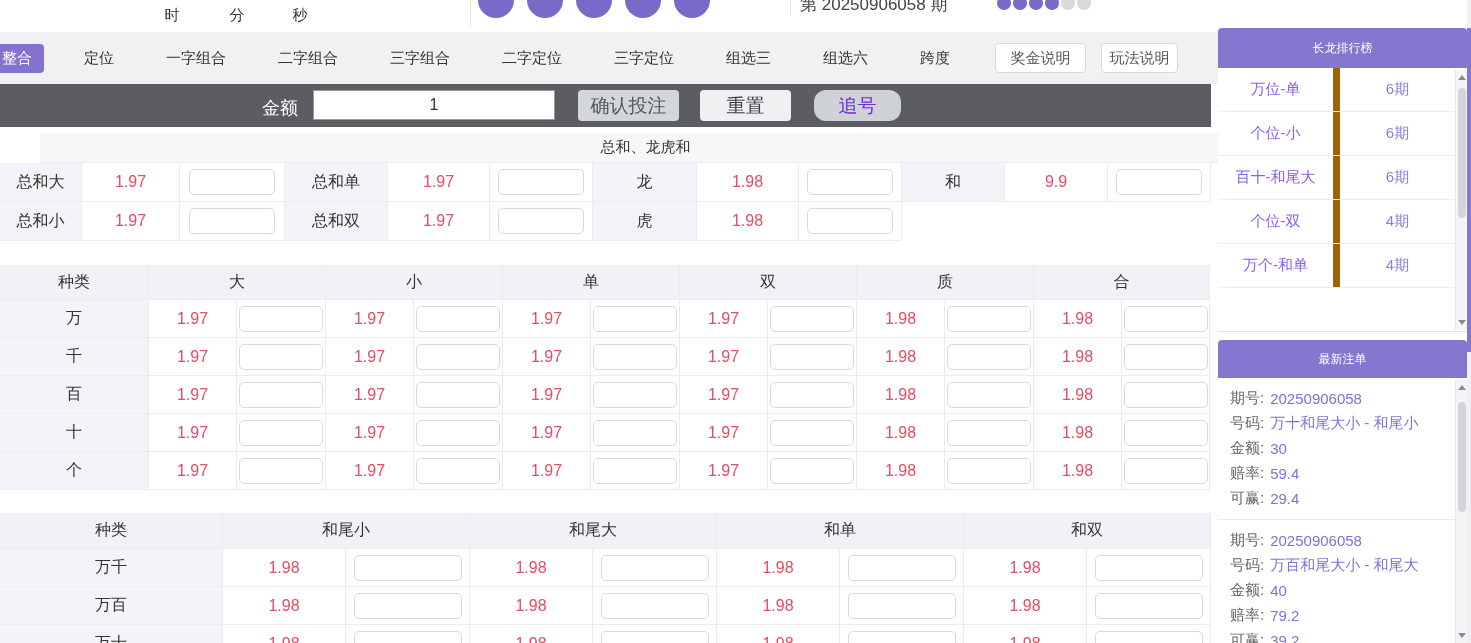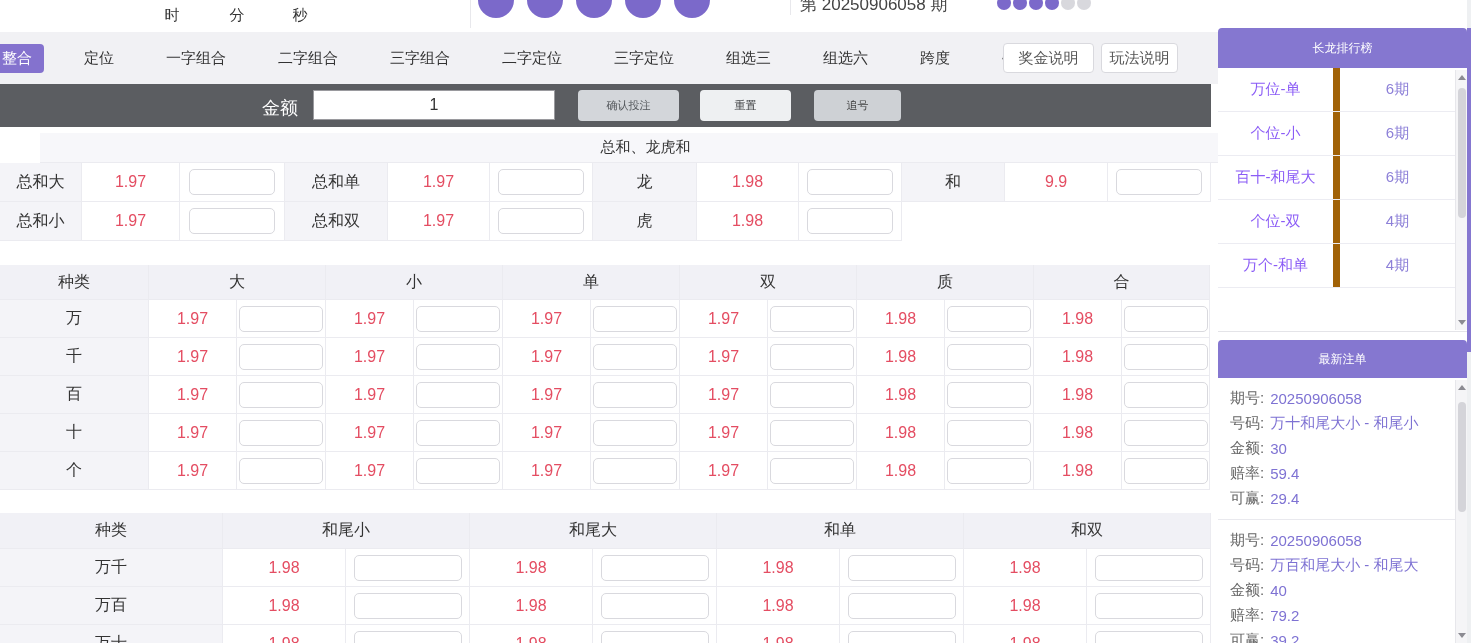--- a/index.html
+++ b/index.html
@@ -16,31 +16,31 @@
   #issue-line { position:absolute; left:800px; top:-7px; font-size:17px; color:#444; white-space:nowrap; }
   .dot { position:absolute; top:-4px; width:14px; height:14px; border-radius:50%; }
   .dot.on { background:#7b69ca; } .dot.off { background:#d8d8dd; }
   
   #nav-bar { position:absolute; left:0; top:32px; width:1471px; height:52px; background:#f1f1f4; }
   #nav-tabs { position:absolute; left:-10px; top:12px; display:flex; align-items:center; gap:28px; }
   .tab { padding:5px 12px; font-size:15px; color:#333; border-radius:4px; cursor:pointer; white-space:nowrap; }
   .tab.active { background:#8472ce; color:#fff; }
   .help-btn { position:absolute; top:11px; height:30px; background:#fff; border:1px solid #d9d9de;
     border-radius:4px; font-size:15px; color:#555; display:flex; align-items:center; justify-content:center; }
-  #bonus-help { left:995px; width:91px;margin-left:8px; } #play-help { left:1101px; width:77px; }
+  #bonus-help { left:995px; width:91px; } #play-help { left:1101px; width:77px; }
   
   #bet-toolbar { position:absolute; left:0; top:84px; width:1211px; height:43px; background:#5b5d61; }
   #amount-label { position:absolute; left:262px; top:12px; color:#fff; font-size:18px; }
   #amount-input { position:absolute; left:313px; top:6px; width:242px; height:30px; border:1px solid #9a9a9e;
     text-align:center; font-size:16px; color:#333; background:#fff; outline:none; font-family:inherit; }
-  .bar-btn { position:absolute; top:6px; height:31px; border:none; border-radius:4px; font-size:11px;
+  .bar-btn { position:absolute; top:6px; height:31px; border:none; border-radius:4px; font-size:19px;
     font-family:inherit; cursor:pointer; }
   #confirm-btn { left:578px; width:101px; background:#d3d6da; color:#54585c; }
   #reset-btn   { left:700px; width:91px;  background:#eef0f2; color:#3a3c3f; }
-  #chase-btn   { left:814px; width:87px;  background:#ced1d5; color:#404040; }
+  #chase-btn   { left:814px; width:87px;  background:#ced1d5; color:#6d28d9;border-radius:12px; }
   
   #sum-title { position:absolute; left:0; top:133px; width:1211px; height:30px; background:#f7f7fa;
     display:flex; align-items:center; justify-content:center; font-size:15px; color:#333;
     border-bottom:1px solid #ebebf0;margin-left:40px; }
   
   .grid { position:absolute; left:0; width:1211px; display:grid; background:#fff; }
   #sum-table  { top:163px; grid-template-columns:82px 98px 105px 103px 102px 103px 104px 102px 103px 103px 103px 103px; grid-auto-rows:39px; }
   #pos-table  { top:265px; grid-template-columns:149px 88px 89px 88px 89px 88px 89px 88px 89px 88px 89px 88px 88px; grid-template-rows:35px repeat(5,38px); }
   #tail-table { top:513px; grid-template-columns:223px 123px 124px 123px 124px 123px 124px 123px 124px; grid-template-rows:36px repeat(3,38px); }
   .cell { display:flex; align-items:center; justify-content:center; font-size:16px; color:#333;

